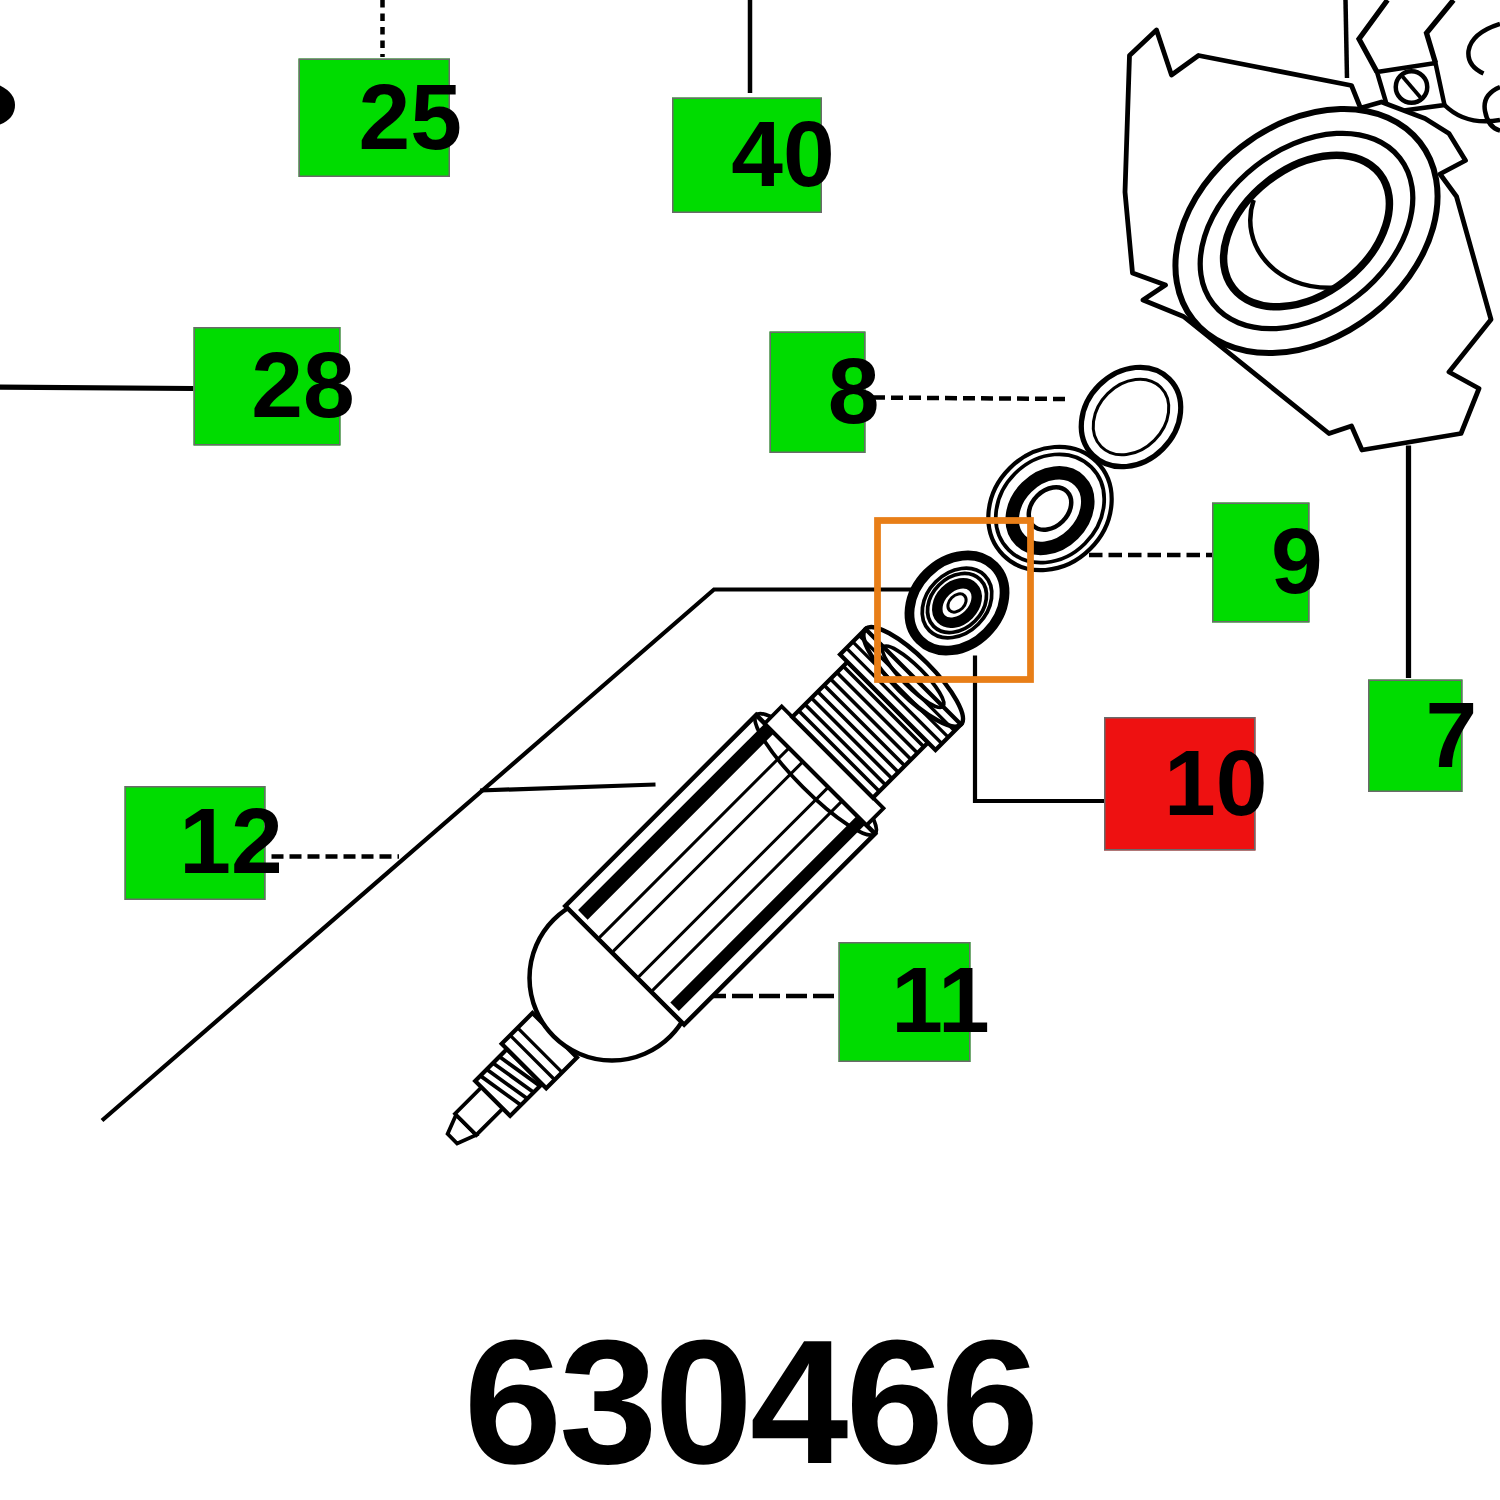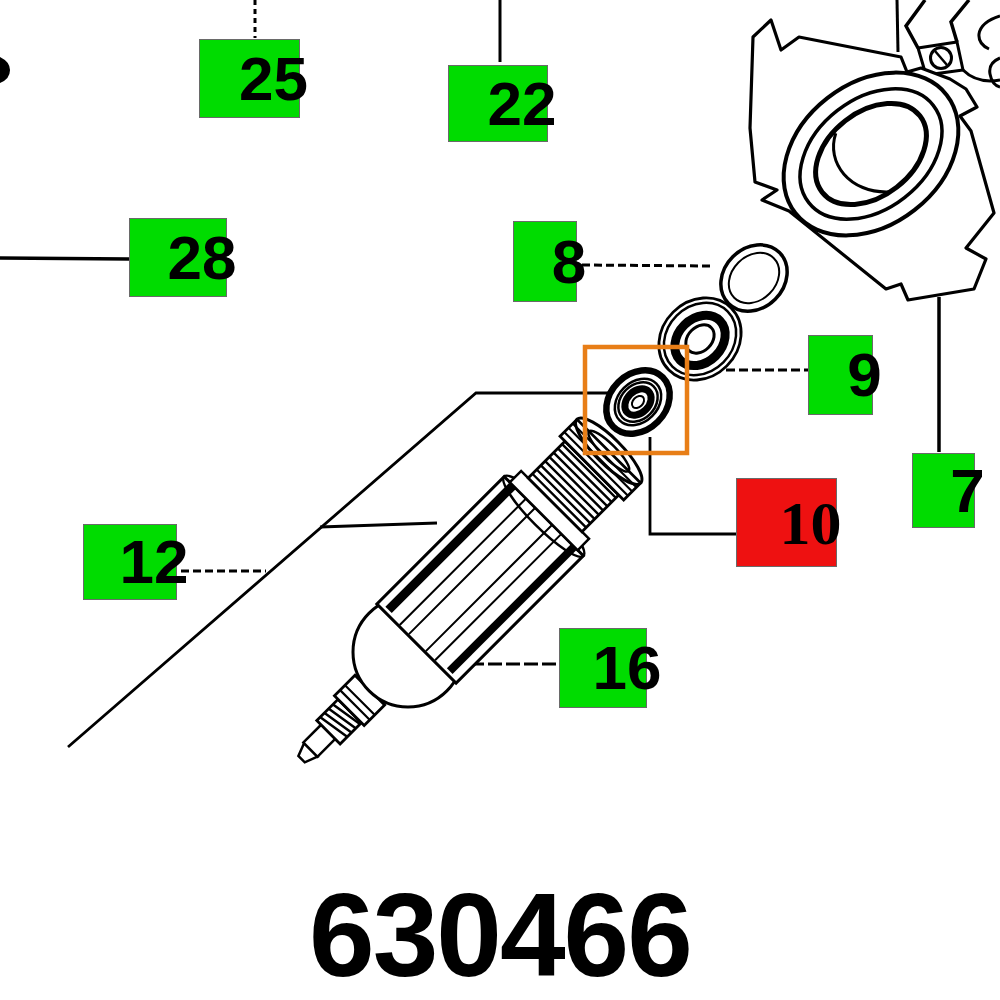--- a/index.html
+++ b/index.html
@@ -4,21 +4,21 @@
 <style>
   html,body{margin:0;padding:0;background:#fff;}
   .stage{position:relative;width:1000px;height:1000px;background:#fff;overflow:hidden;
          font-family:"Liberation Sans", sans-serif;}
   .stage svg{position:absolute;left:0;top:0;}
   .callout{position:absolute;display:flex;align-items:center;justify-content:center;
            font-weight:bold;font-size:62px;line-height:1;color:#000;
            border:1px solid #6a6a6a;box-sizing:border-box;cursor:pointer;
            font-family:"Liberation Sans", sans-serif;padding-left:48px;}
   .callout.green{background:var(--callout-green,#00dc00);}
-  .callout.red{background:var(--callout-red,#ee1111);font-family:Liberation Serif, serif;}
+  .callout.red{background:var(--callout-red,#ee1111);}
   .part-number{position:absolute;left:0;right:0;top:867px;text-align:center;
                font-weight:bold;font-size:118px;letter-spacing:-2px;color:#000;
                font-family:"Liberation Sans", sans-serif;}
   .ln{stroke:#000;fill:none;}
 </style>
 </head>
 <body>
 
 <div class="stage" style="--callout-green: #00dc00; --callout-red: #ee1111; --highlight-orange: #e87e17;">
 
@@ -137,38 +137,38 @@
       <ellipse class="ln" cx="638" cy="402" rx="7" ry="5" stroke-width="2" fill="#fff"></ellipse>
     </g>
 
     <rect x="585" y="347" width="102" height="106" fill="none" stroke="var(--highlight-orange,#e87e17)" stroke-width="4.5"></rect>
   </svg>
 
   <div class="callout green" style="left:199px;top:39px;width:101px;height:79px;">
     <span>25</span>
   </div>
   <div class="callout green" style="left:448px;top:65px;width:100px;height:77px;">
-    <span>22</span>
+    <span>40</span>
   </div>
   <div class="callout green" style="left:129px;top:218px;width:98px;height:79px;text-align:center;">
     <span>28</span>
   </div>
   <div class="callout green" style="left:513px;top:221px;width:64px;height:81px;">
     <span>8</span>
   </div>
   <div class="callout green" style="left:808px;top:335px;width:65px;height:80px;">
     <span>9</span>
   </div>
   <div class="callout green" style="left:912px;top:453px;width:63px;height:75px;">
     <span>7</span>
   </div>
   <div class="callout red" style="left:736px;top:478px;width:101px;height:89px;">
     <span>10</span>
   </div>
   <div class="callout green" style="left:559px;top:628px;width:88px;height:80px;">
-    <span>16</span>
+    <span>11</span>
   </div>
   <div class="callout green" style="left:83px;top:524px;width:94px;height:76px;">
     <span>12</span>
   </div>
 
   <div class="part-number">630466</div>
 </div>
 
 </body></html>

